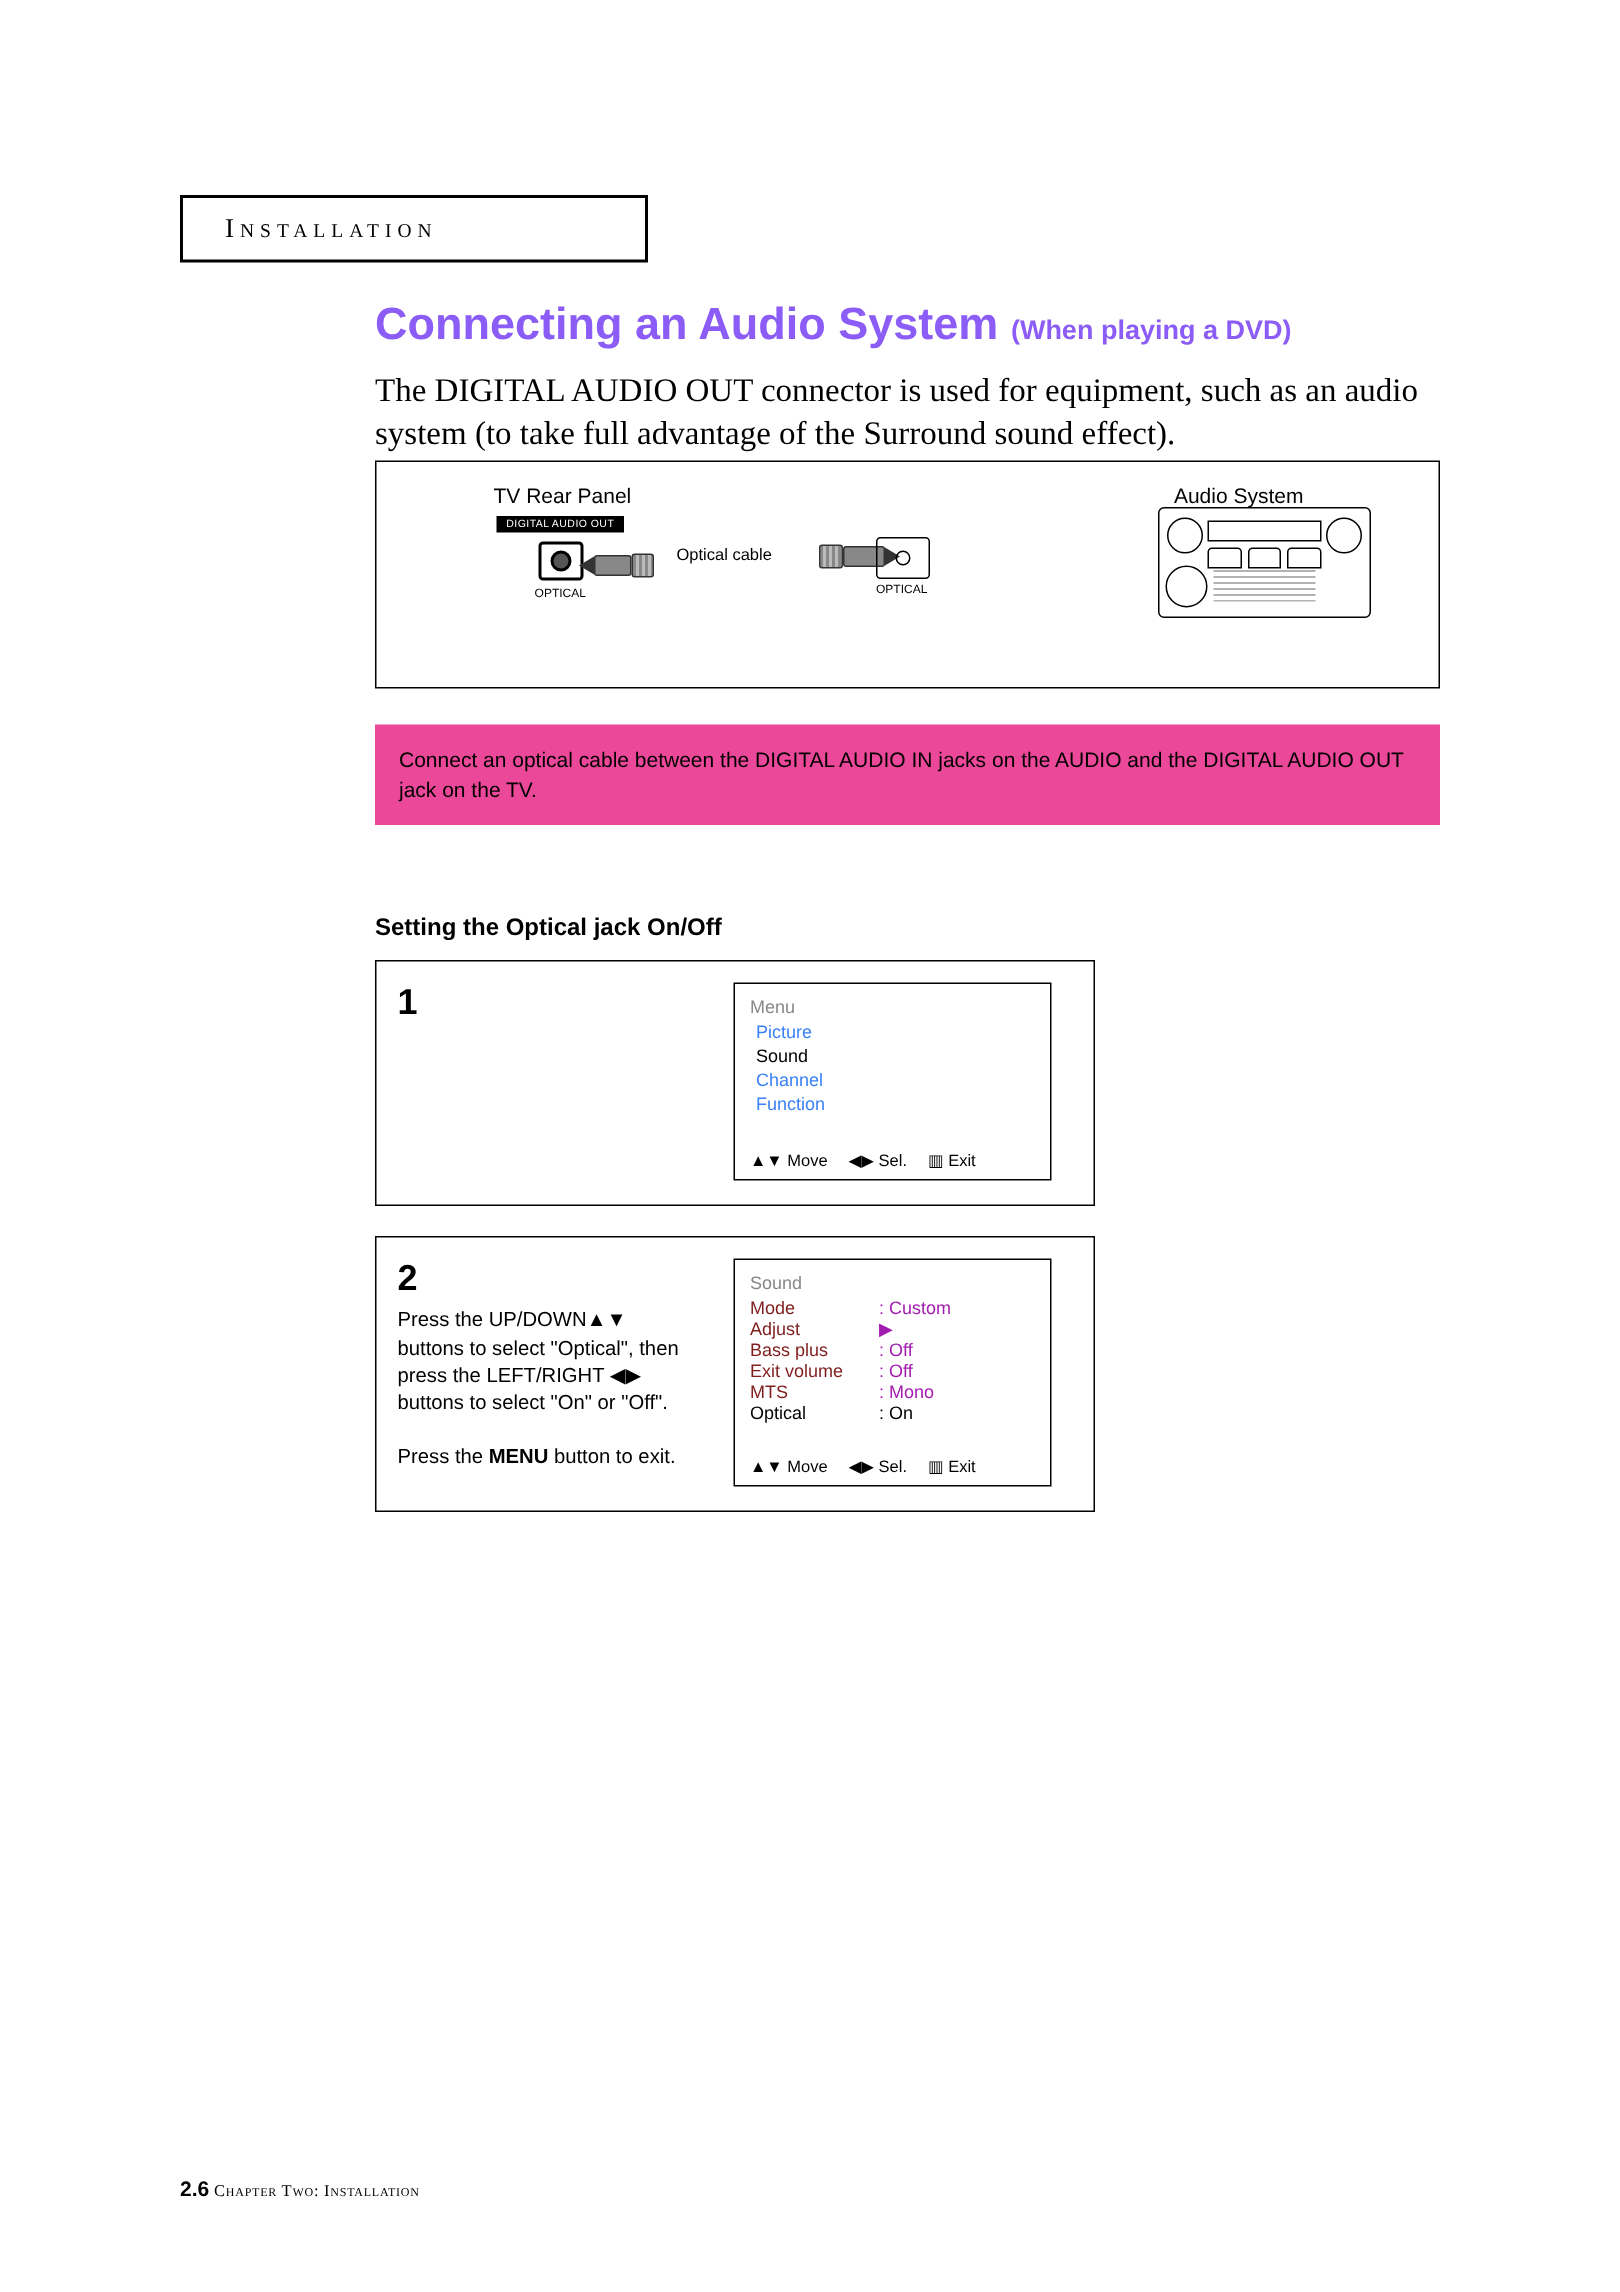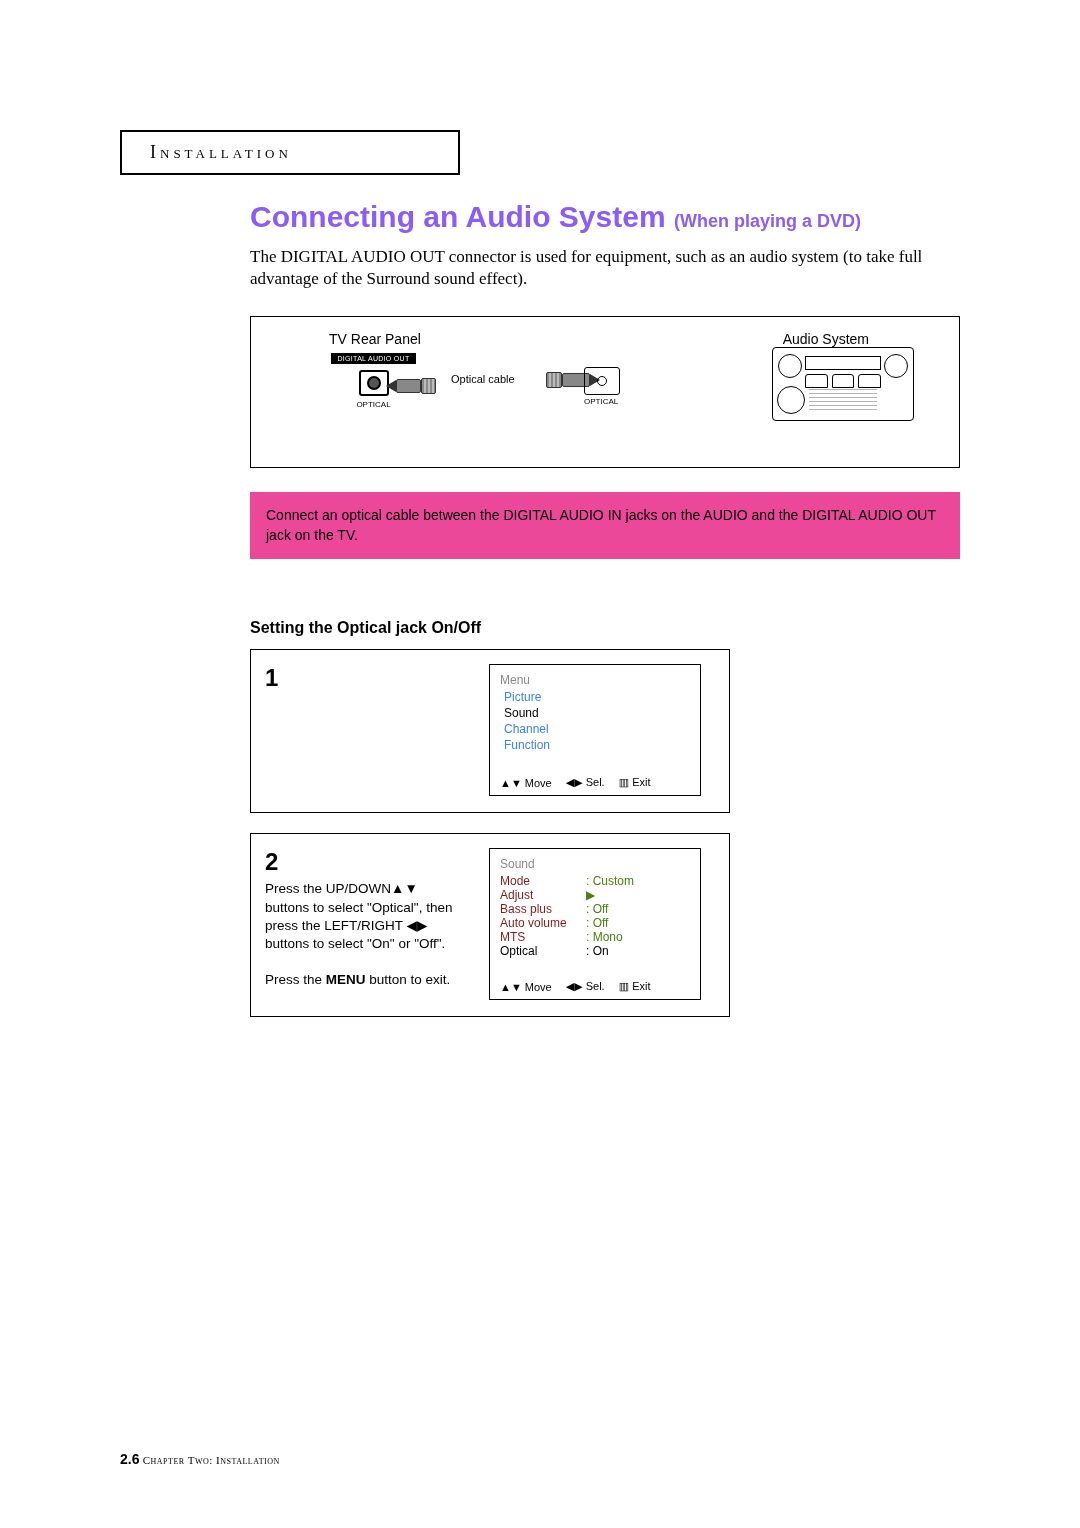--- a/index.html
+++ b/index.html
@@ -17,21 +17,21 @@
     box-sizing: border-box;
     position: relative;
     height: 100%;
   }
   .header-box {
     position: absolute;
     top: 130px;
     left: 120px;
     border: 2px solid #000;
     padding: 10px 28px;
-    width: 340px;
+    width: 312px;
     box-sizing: border-box;
     letter-spacing: 4px;
     font-variant: small-caps;
     font-size: 18px;
     font-family: Georgia, serif;
   }
   .content {
     margin-top: 70px;
     margin-left: 130px;
   }
@@ -40,24 +40,24 @@
     font-weight: bold;
     font-size: 30px;
     color: #8b5cf6;
   }
   .main-title .sub {
     font-size: 18px;
     font-weight: bold;
   }
   .intro {
     font-family: Georgia, serif;
-    font-size: 17px;
+    font-size: 22px;
     line-height: 1.3;
     margin-top: 12px;
-    margin-bottom: 26px;
+    margin-bottom: 4px;
   }
   .diagram-box {
     border: 1.5px solid #000;
     height: 150px;
     position: relative;
     font-family: Arial, Helvetica, sans-serif;
     font-size: 12px;
   }
   .diagram-label {
     position: absolute;
@@ -188,21 +188,21 @@
   .osd-body {
     padding: 8px 10px 16px 10px;
     flex:1;
   }
   .osd-title { color:#888; font-size:12px; margin-bottom:3px;}
   .osd-item { color:#3b82f6; margin:2px 0 2px 4px; font-size:12px;}
   .osd-item.sel { color:#000; }
   .osd-row { display:flex; }
   .osd-row .k { width:86px; color:#7f1d1d; }
   .osd-row .k.sel { color:#000; }
-  .osd-row .v { color:#4d7c0f; }
+  .osd-row .v { color:#a21caf; }
   .osd-row .v.sel { color:#000; }
   .osd-foot {
     padding: 6px 10px;
     font-size: 11px;
     display:flex; gap:14px; align-items:center;
   }
   .sym { font-family: Arial; }
   .note {
     font-family: Georgia, serif;
     font-size: 16px;
@@ -320,21 +320,21 @@
             </div>
           <div class="osd-row">
               <span class="k">Adjust</span>
               <span class="v">▶</span>
             </div>
           <div class="osd-row">
               <span class="k">Bass plus</span>
               <span class="v">: Off</span>
             </div>
           <div class="osd-row">
-              <span class="k">Auto volume</span>
+              <span class="k">Exit volume</span>
               <span class="v">: Off</span>
             </div>
           <div class="osd-row">
               <span class="k">MTS</span>
               <span class="v">: Mono</span>
             </div>
           <div class="osd-row">
               <span class="k sel">Optical</span>
               <span class="v sel">: On</span>
             </div>

